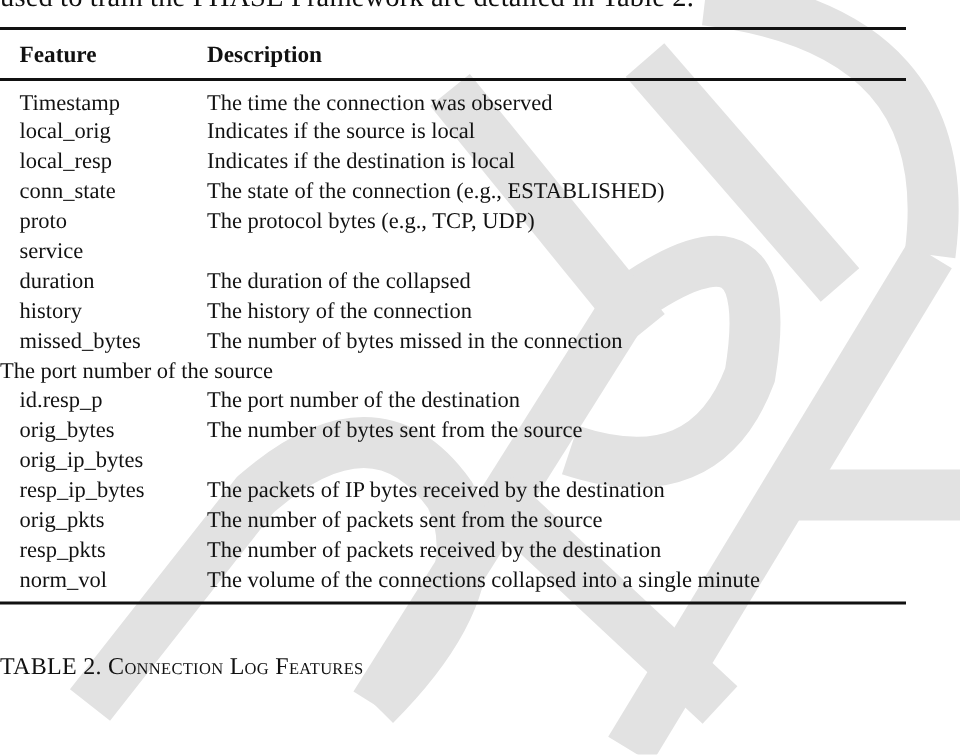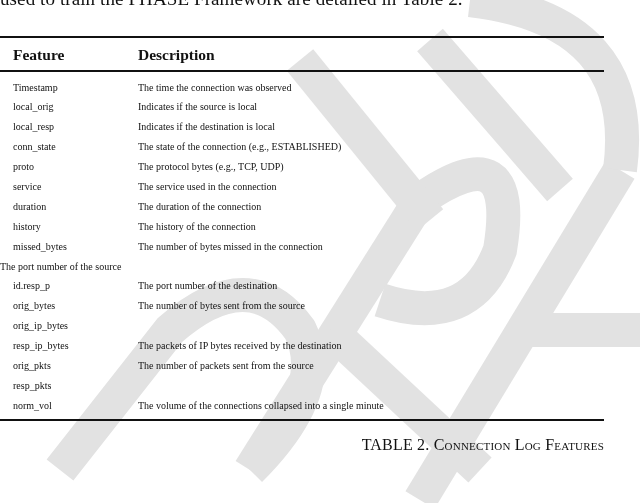--- a/index.html
+++ b/index.html
@@ -28,21 +28,21 @@
       top: -12px;
       width: 640px;
       font-size: 19px;
       white-space: nowrap;
       letter-spacing: 0.1px;
       z-index: 1;
     }
     .table-wrap {
       position: absolute;
       left: 0;
-      top: 36px;
+      top: 18px;
       width: 604px;
       z-index: 1;
     }
     .rule-top {
       height: 2px;
       background: #111;
       width: 604px;
     }
     .rule-mid {
       height: 1.5px;
@@ -73,28 +73,28 @@
       flex: 1;
       white-space: nowrap;
     }
     .rows {
       margin-top: 6px;
     }
     .row {
       display: flex;
       height: 19.9px;
       line-height: 19.9px;
-      font-size: 10px;
+      font-size: 15px;
     }
     .caption {
       position: absolute;
       left: 0;
       top: 436px;
       width: 604px;
-      text-align: right;
+      text-align: left;
       font-size: 16px;
       font-variant: small-caps;
       z-index: 1;
       letter-spacing: 0.2px;
     }
   </style>
 </head>
 <body>
 
 <svg class="watermark" viewBox="0 0 640 503" xmlns="http://www.w3.org/2000/svg">
@@ -140,25 +140,24 @@
     <div class="row">
       <div class="col-feature">conn_state</div>
       <div class="col-desc">The state of the connection (e.g., ESTABLISHED)</div>
     </div>
     <div class="row">
       <div class="col-feature">proto</div>
       <div class="col-desc">The protocol bytes (e.g., TCP, UDP)</div>
     </div>
     <div class="row">
       <div class="col-feature">service</div>
-      <div class="col-desc">The service used in the connection</div>
     </div>
     <div class="row">
       <div class="col-feature">duration</div>
-      <div class="col-desc">The duration of the connection</div>
+      <div class="col-desc">The duration of the collapsed</div>
     </div>
     <div class="row">
       <div class="col-feature">history</div>
       <div class="col-desc">The history of the connection</div>
     </div>
     <div class="row">
       <div class="col-feature">missed_bytes</div>
       <div class="col-desc">The number of bytes missed in the connection</div>
     </div>
     <div class="row">
@@ -178,20 +177,21 @@
     <div class="row">
       <div class="col-feature">resp_ip_bytes</div>
       <div class="col-desc">The packets of IP bytes received by the destination</div>
     </div>
     <div class="row">
       <div class="col-feature">orig_pkts</div>
       <div class="col-desc">The number of packets sent from the source</div>
     </div>
     <div class="row">
       <div class="col-feature">resp_pkts</div>
+      <div class="col-desc">The number of packets received by the destination</div>
     </div>
     <div class="row">
       <div class="col-feature">norm_vol</div>
       <div class="col-desc">The volume of the connections collapsed into a single minute</div>
     </div>
   </div>
   <div class="rule-bottom"></div>
 </div>
 
 <div class="caption">TABLE 2. Connection Log Features</div>

